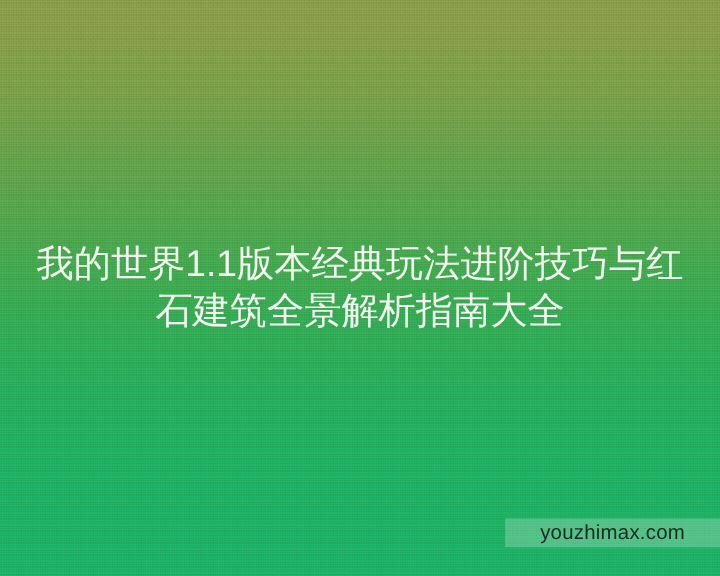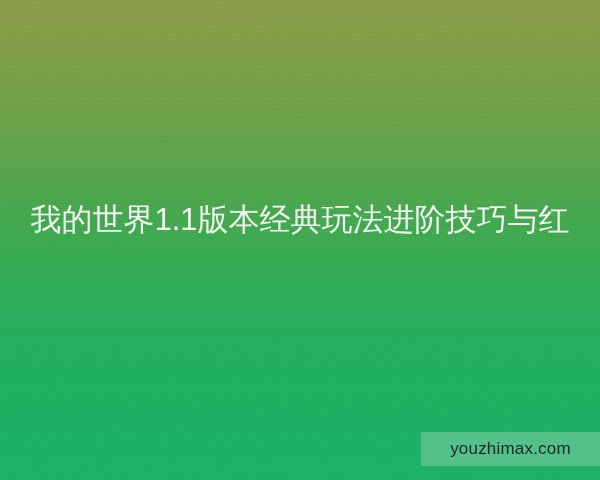--- a/index.html
+++ b/index.html
@@ -84,21 +84,21 @@
     letter-spacing: 0px;
     white-space: nowrap;
     text-rendering: optimizeLegibility;
   }
 
   #watermark {
     position: absolute;
     left: 421px;
     top: 432px;
     width: 179px;
-    height: 34px;
+    height: 24px;
     background: rgba(210, 232, 220, 0.30);
     display: flex;
     align-items: center;
     justify-content: center;
   }
 
   #watermark-text {
     color: #1c2a24;
     font-size: 17px;
     line-height: 20px;
@@ -108,19 +108,20 @@
 </style>
 </head>
 <body>
 
 <div id="poster">
 
   <div id="grain"></div>
 
   <div id="title-block">
     <div class="title-line">我的世界1.1版本经典玩法进阶技巧与红</div>
+    <div class="title-line">石建筑全景解析指南大全</div>
   </div>
 
   <div id="watermark">
     <span id="watermark-text">youzhimax.com</span>
   </div>
 
 </div>
 
 </body></html>

